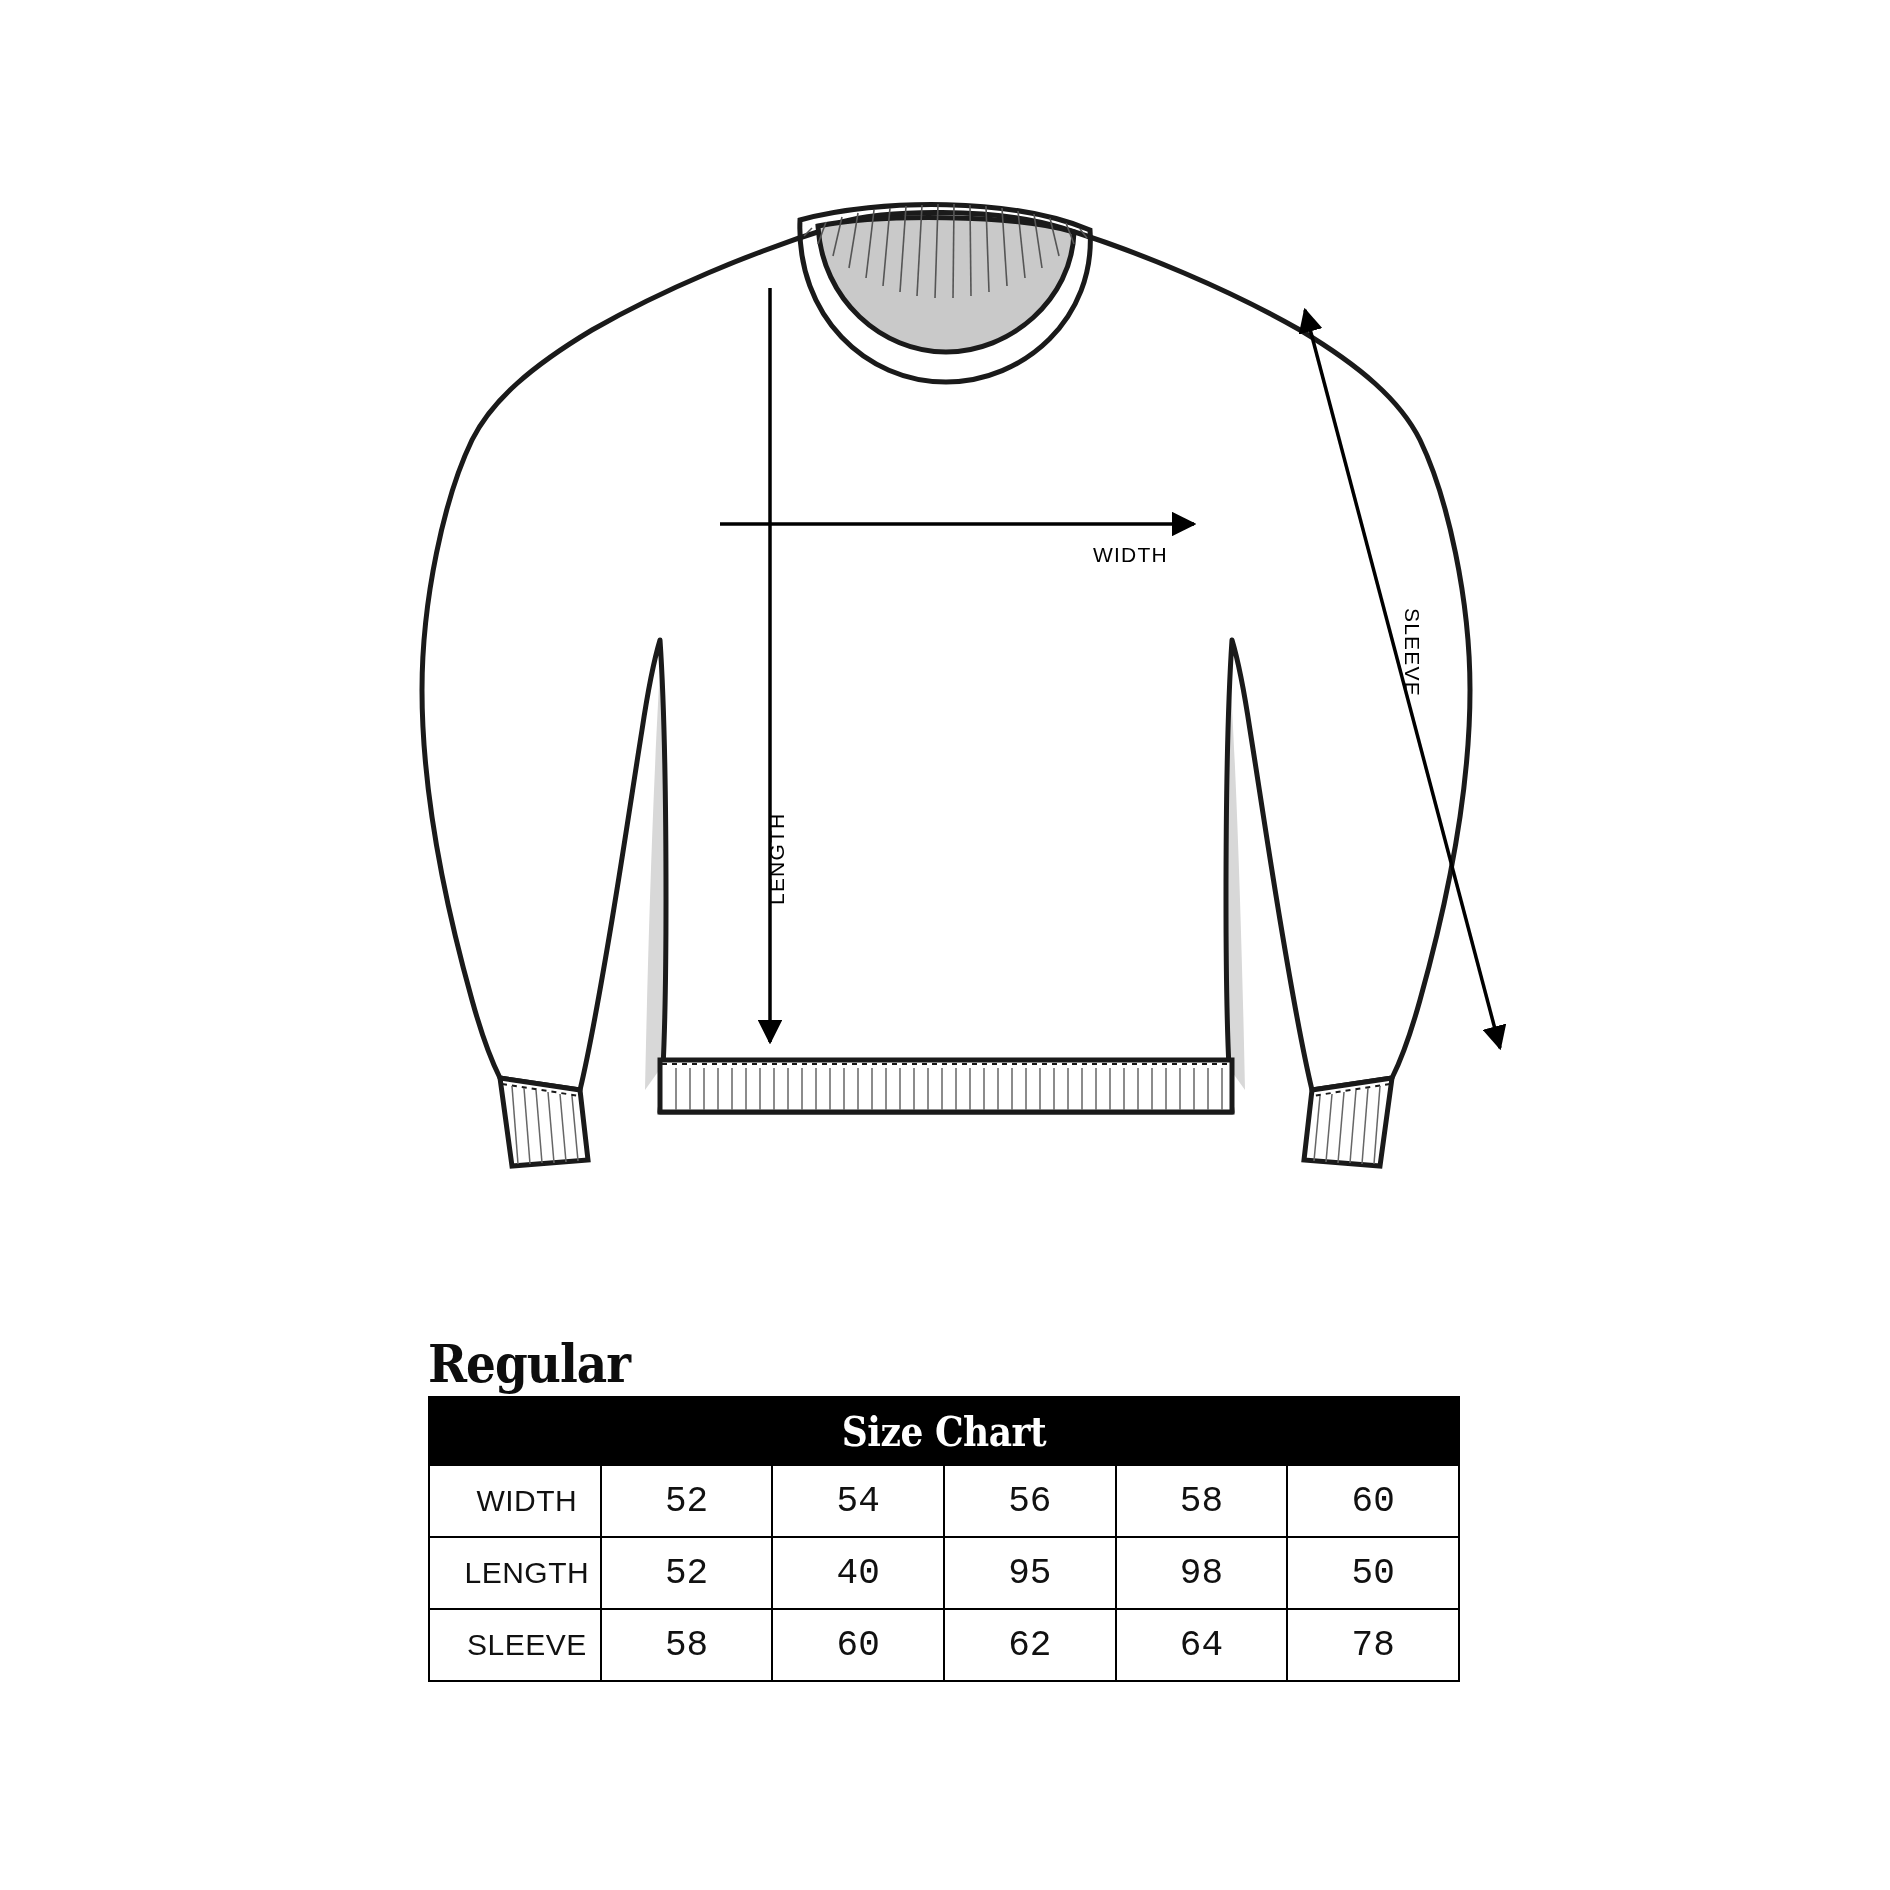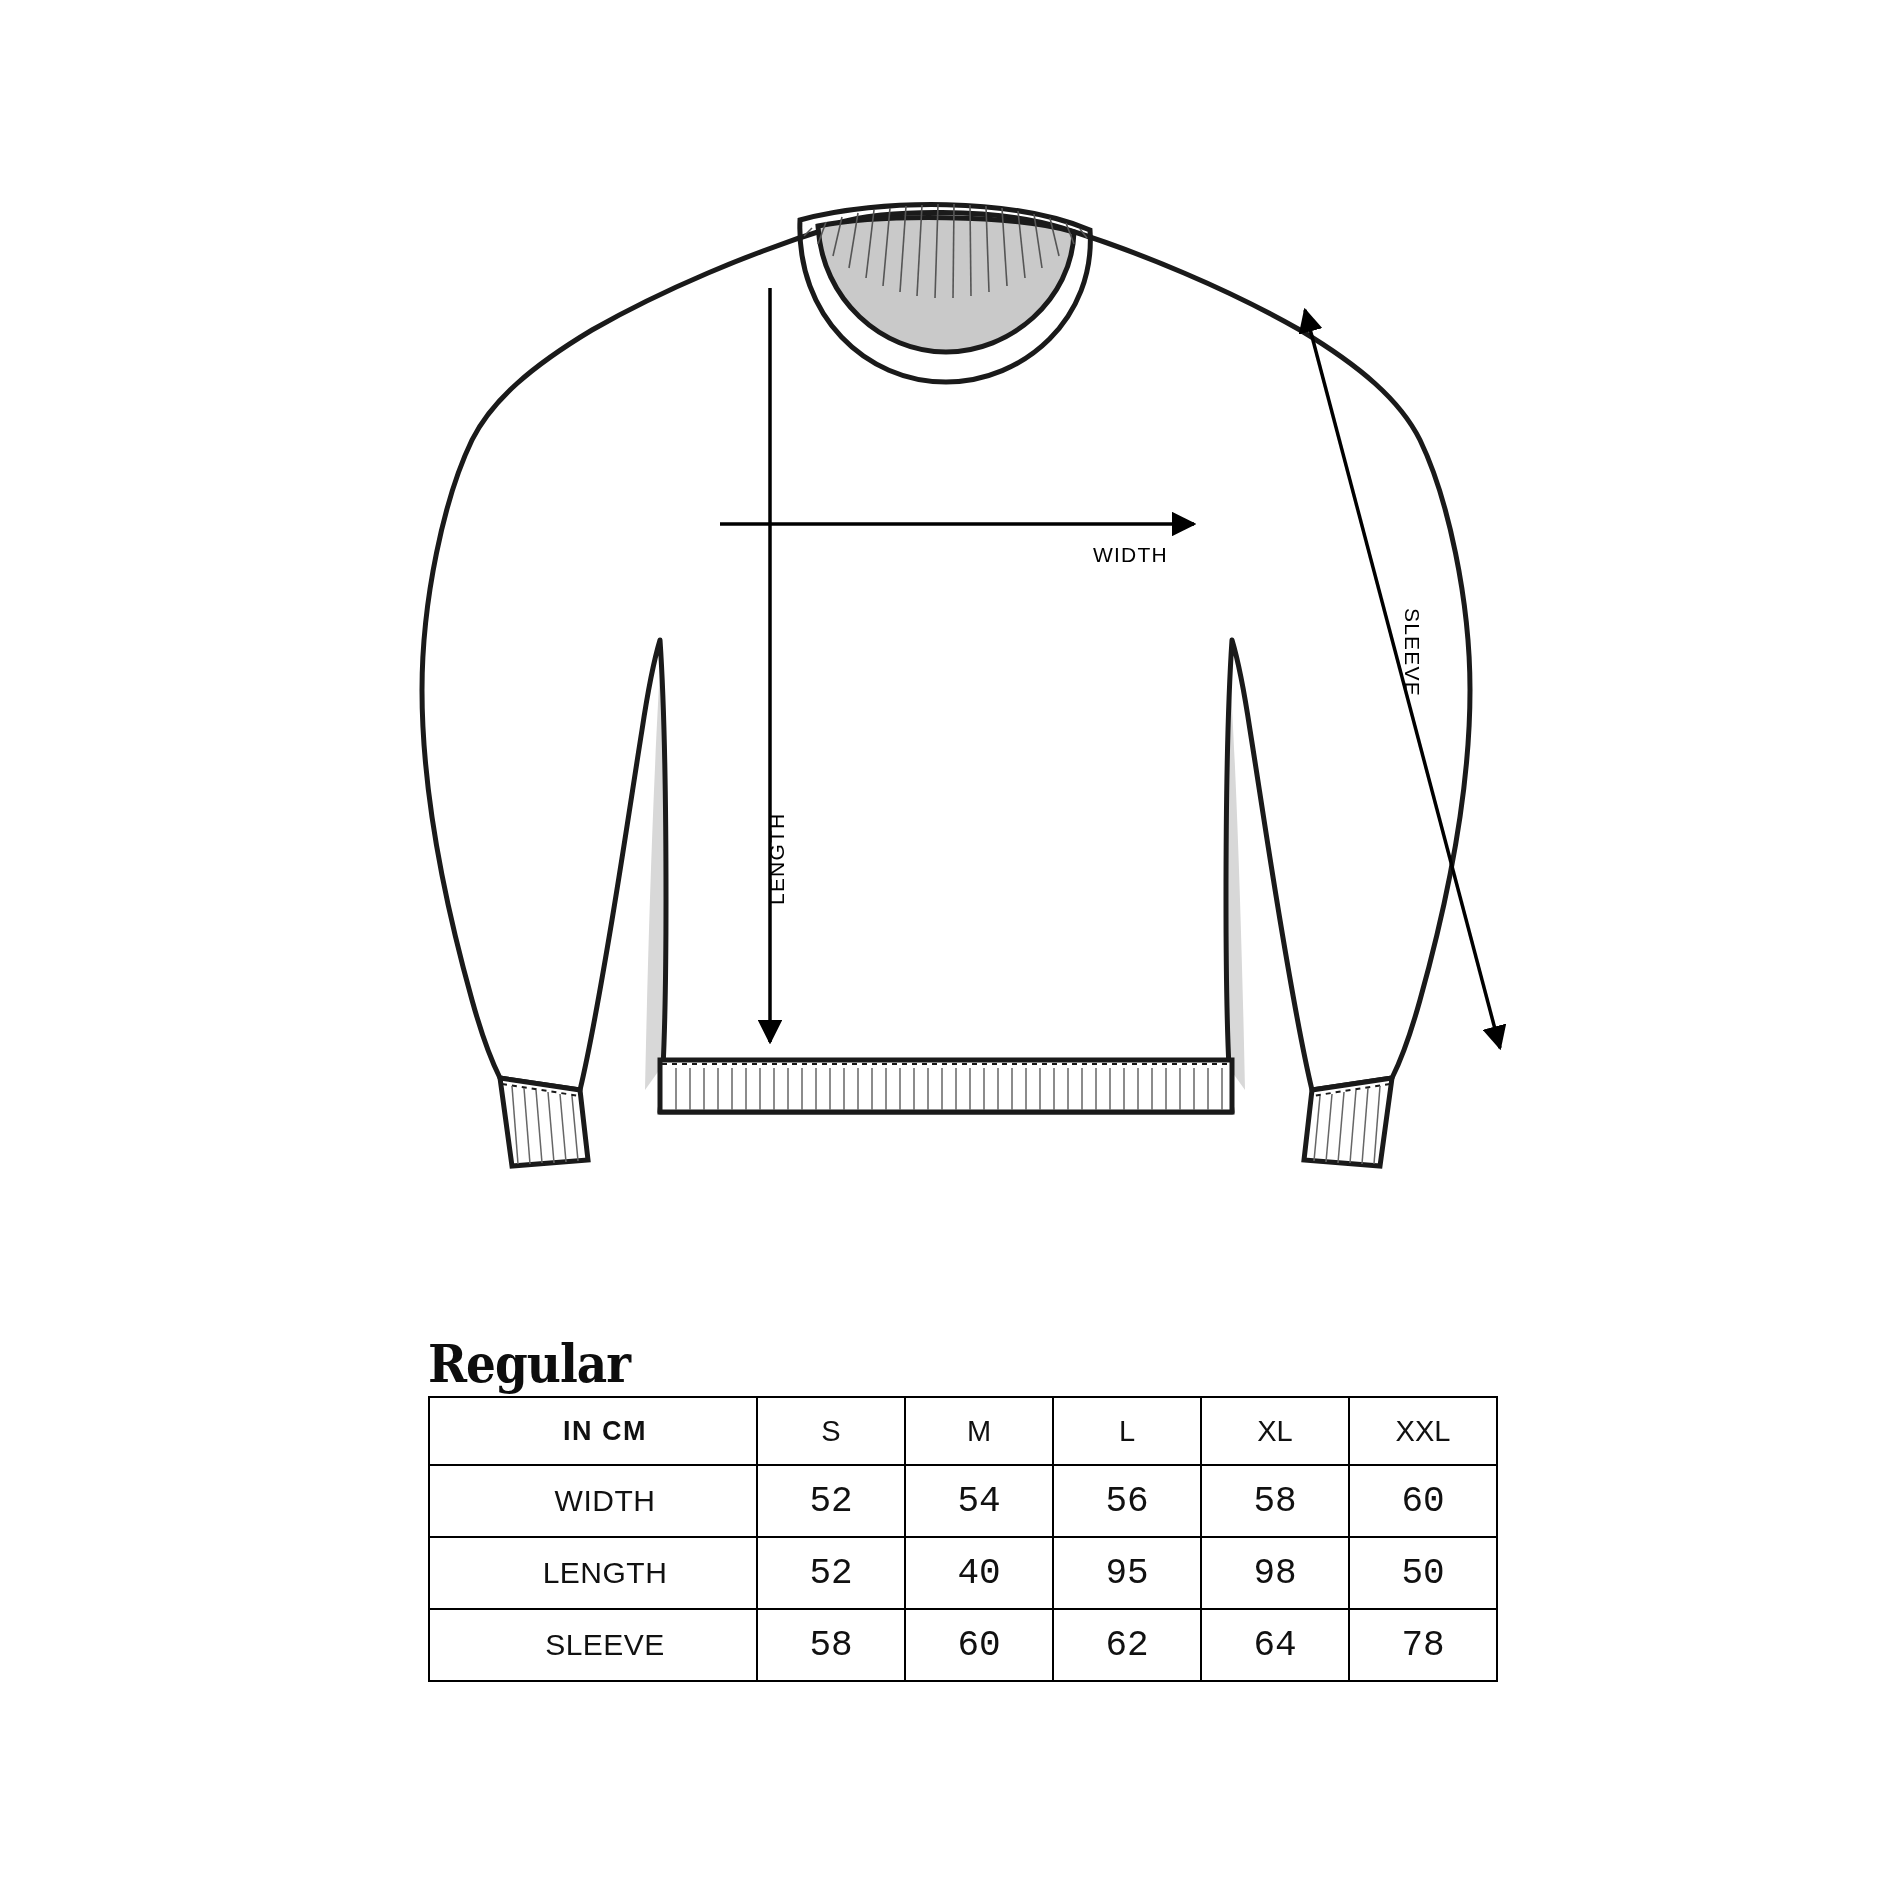--- a/index.html
+++ b/index.html
@@ -299,26 +299,23 @@
   <div class="measure-label" id="label-sleeve">SLEEVE</div>
 </div>
 
 <div id="chart-area">
 
   <div id="fit-title">Regular</div>
 
   <table id="size-table">
     <tbody>
       <tr>
-        <td class="hdr-unit col-label">IN CM</td>
-        <td class="hdr-size col-size">S</td>
-        <td class="hdr-size col-size">M</td>
-        <td class="hdr-size col-size">L</td>
-        <td class="hdr-size col-size">XL</td>
-        <td class="hdr-size col-size">XXL</td>
+        <td class="table-title-cell" colspan="6">
+          <span>Size Chart</span>
+        </td>
       </tr>
       <tr>
         <td class="row-label col-label">WIDTH</td>
         <td class="row-value col-size">52</td>
         <td class="row-value col-size">54</td>
         <td class="row-value col-size">56</td>
         <td class="row-value col-size">58</td>
         <td class="row-value col-size">60</td>
       </tr>
       <tr>

